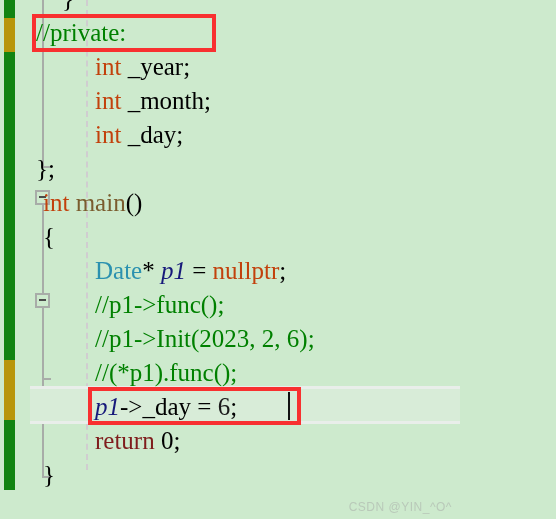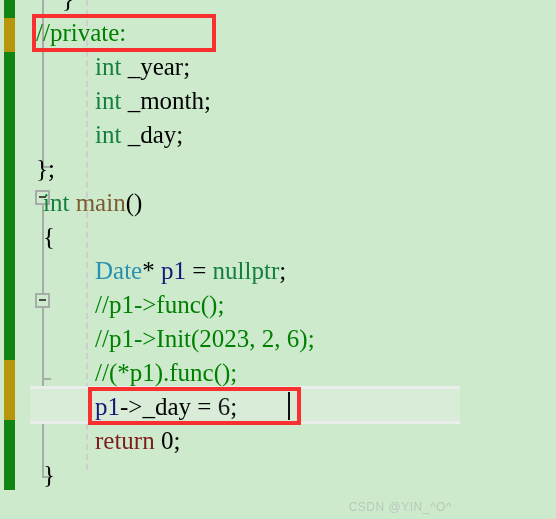--- a/index.html
+++ b/index.html
@@ -111,26 +111,26 @@
     white-space: pre;
     color: #000000;
   }
   .line {
     position: absolute;
     left: 0;
     width: 556px;
     height: 34px;
     white-space: pre;
   }
-  .kw      { color: #15803d; }
+  .kw      { color: #c2410c; }
   .type    { color: #2b91af; }
   .cmt     { color: #008000; }
   .ctl     { color: #7f1d1d; }
   .fn      { color: #7a5c2e; }
-  .var     { color: #16197a; }
+  .var     { color: #16197a; font-style: italic; }
   .plain   { color: #000000; }
   .num     { color: #1a1a1a; }
 
   
   .caret {
     position: absolute;
     width: 2px;
     height: 28px;
     background: #111111;
   }

